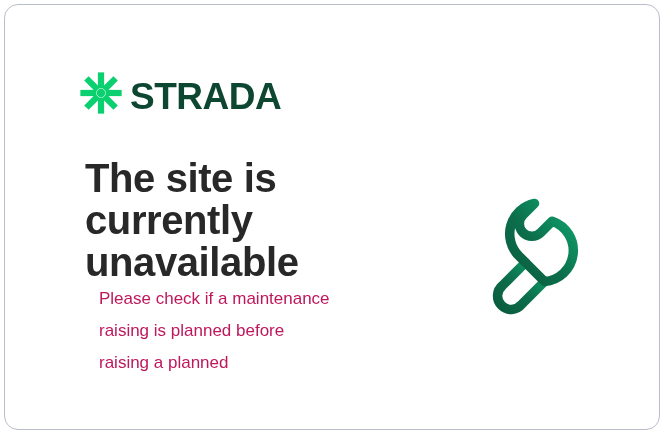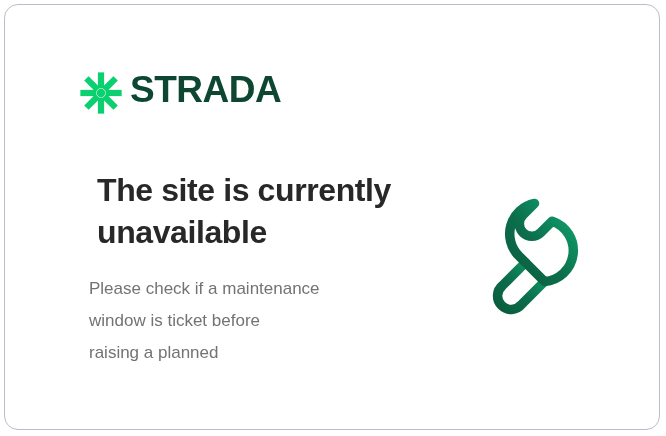--- a/index.html
+++ b/index.html
@@ -27,21 +27,21 @@
     border-radius: 14px;
     overflow: hidden;
   }
 
   
   .brand-logo {
     position: absolute;
     left: 74px;
     top: 66px;
     display: flex;
-    align-items: flex-start;
+    align-items: flex-end;
     gap: 7px;
   }
   .brand-mark {
     width: 44px;
     height: 44px;
     display: block;
     flex: none;
   }
   .brand-wordmark {
     font-family: "Liberation Sans", sans-serif;
@@ -52,41 +52,41 @@
     line-height: 1;
     white-space: nowrap;
   }
 
   
   .headline {
     position: absolute;
     left: 80px;
     top: 152px;
     width: 330px;
-    margin: 12px;
+    margin: 0;
     font-family: "Liberation Sans", sans-serif;
-    font-size: 32px;
+    font-size: 40px;
     font-weight: bold;
     line-height: 42px;
     letter-spacing: -0.4px;
     color: #282828;
   }
 
   
   .body-copy {
     position: absolute;
     left: 80px;
     top: 264px;
     width: 320px;
-    margin: 4px;
+    margin: 14px;
     font-family: "Liberation Sans", sans-serif;
     font-size: 17px;
     font-weight: normal;
     line-height: 32px;
-    color: #737373;
+    color: #be185d;
   }
   .body-copy .copy-line {
     display: block;
     white-space: nowrap;
   }
 
   
   .wrench-art {
     position: absolute;
     left: 452px;
@@ -123,21 +123,21 @@
         <circle cx="24" cy="24" r="4.6"></circle>
       </g>
     </svg>
     <span class="brand-wordmark">STRADA</span>
   </div>
 
   <h1 class="headline">The site is currently unavailable</h1>
 
   <p class="body-copy">
     <span class="copy-line">Please check if a maintenance</span>
-    <span class="copy-line">window is ticket before</span>
+    <span class="copy-line">raising is planned before</span>
     <span class="copy-line">raising a planned</span>
   </p>
 
   <div class="wrench-art">
     <svg viewBox="0 0 168 168" aria-hidden="true">
       <defs>
         <linearGradient id="wrenchGrad" x1="0" y1="1" x2="1" y2="0">
           <stop offset="0%" stop-color="#0a5c3e"></stop>
           <stop offset="45%" stop-color="#0c6e4c"></stop>
           <stop offset="100%" stop-color="#10a772"></stop>

